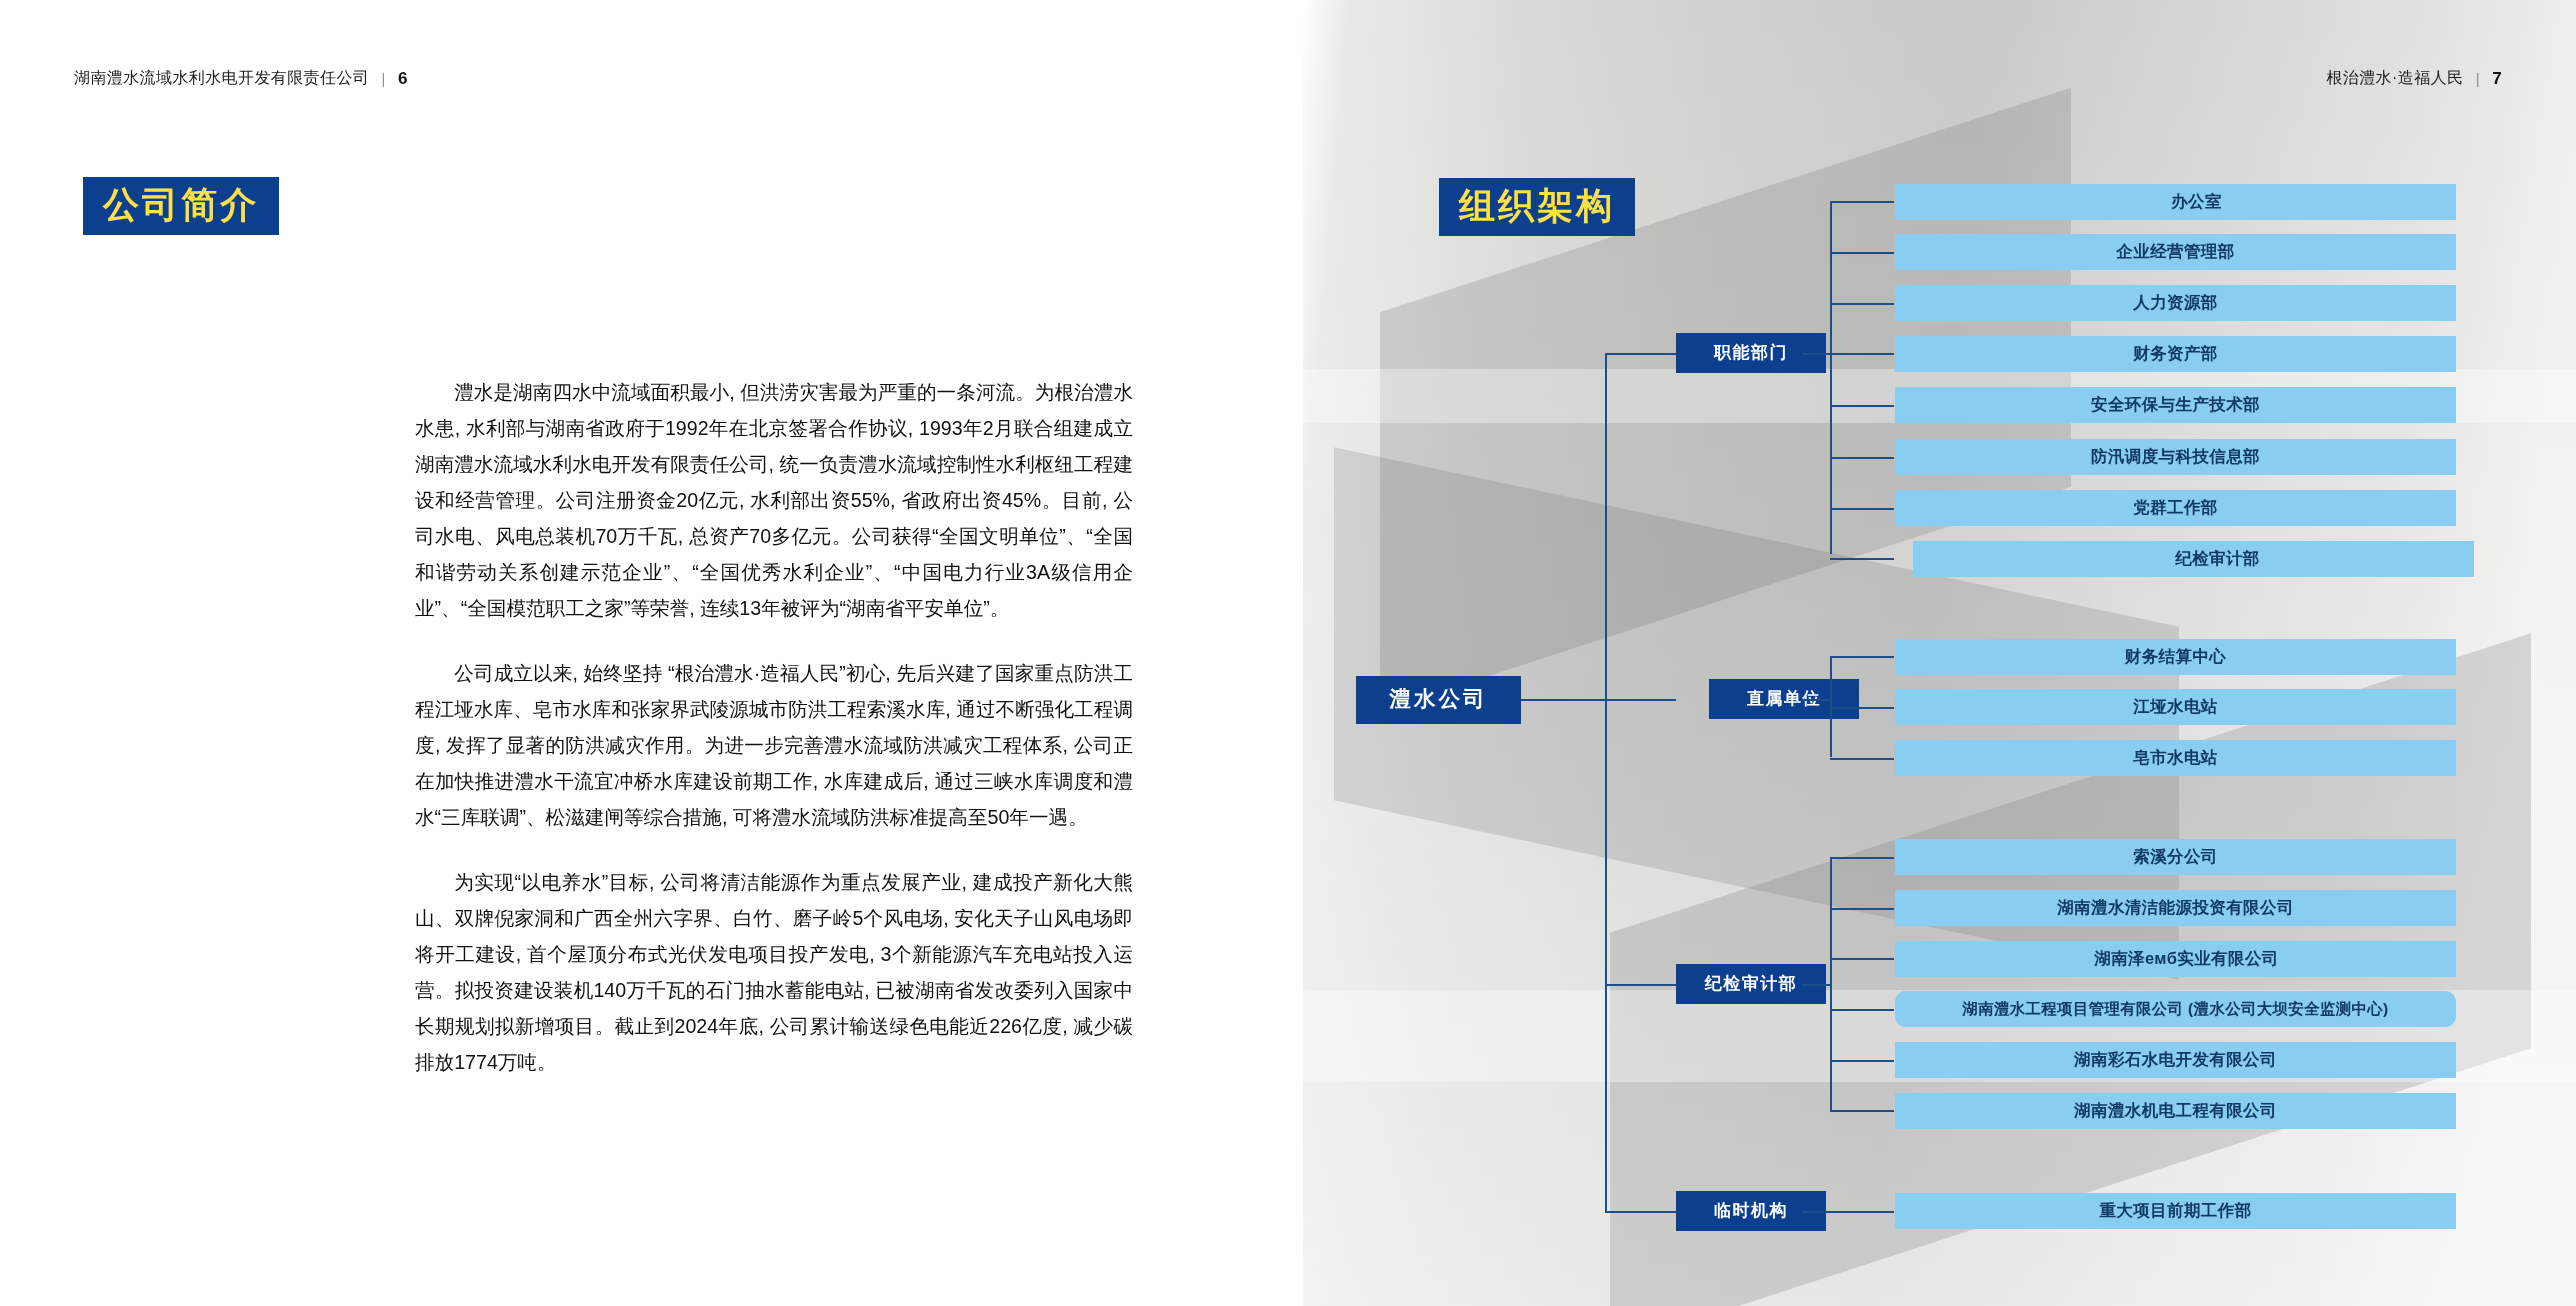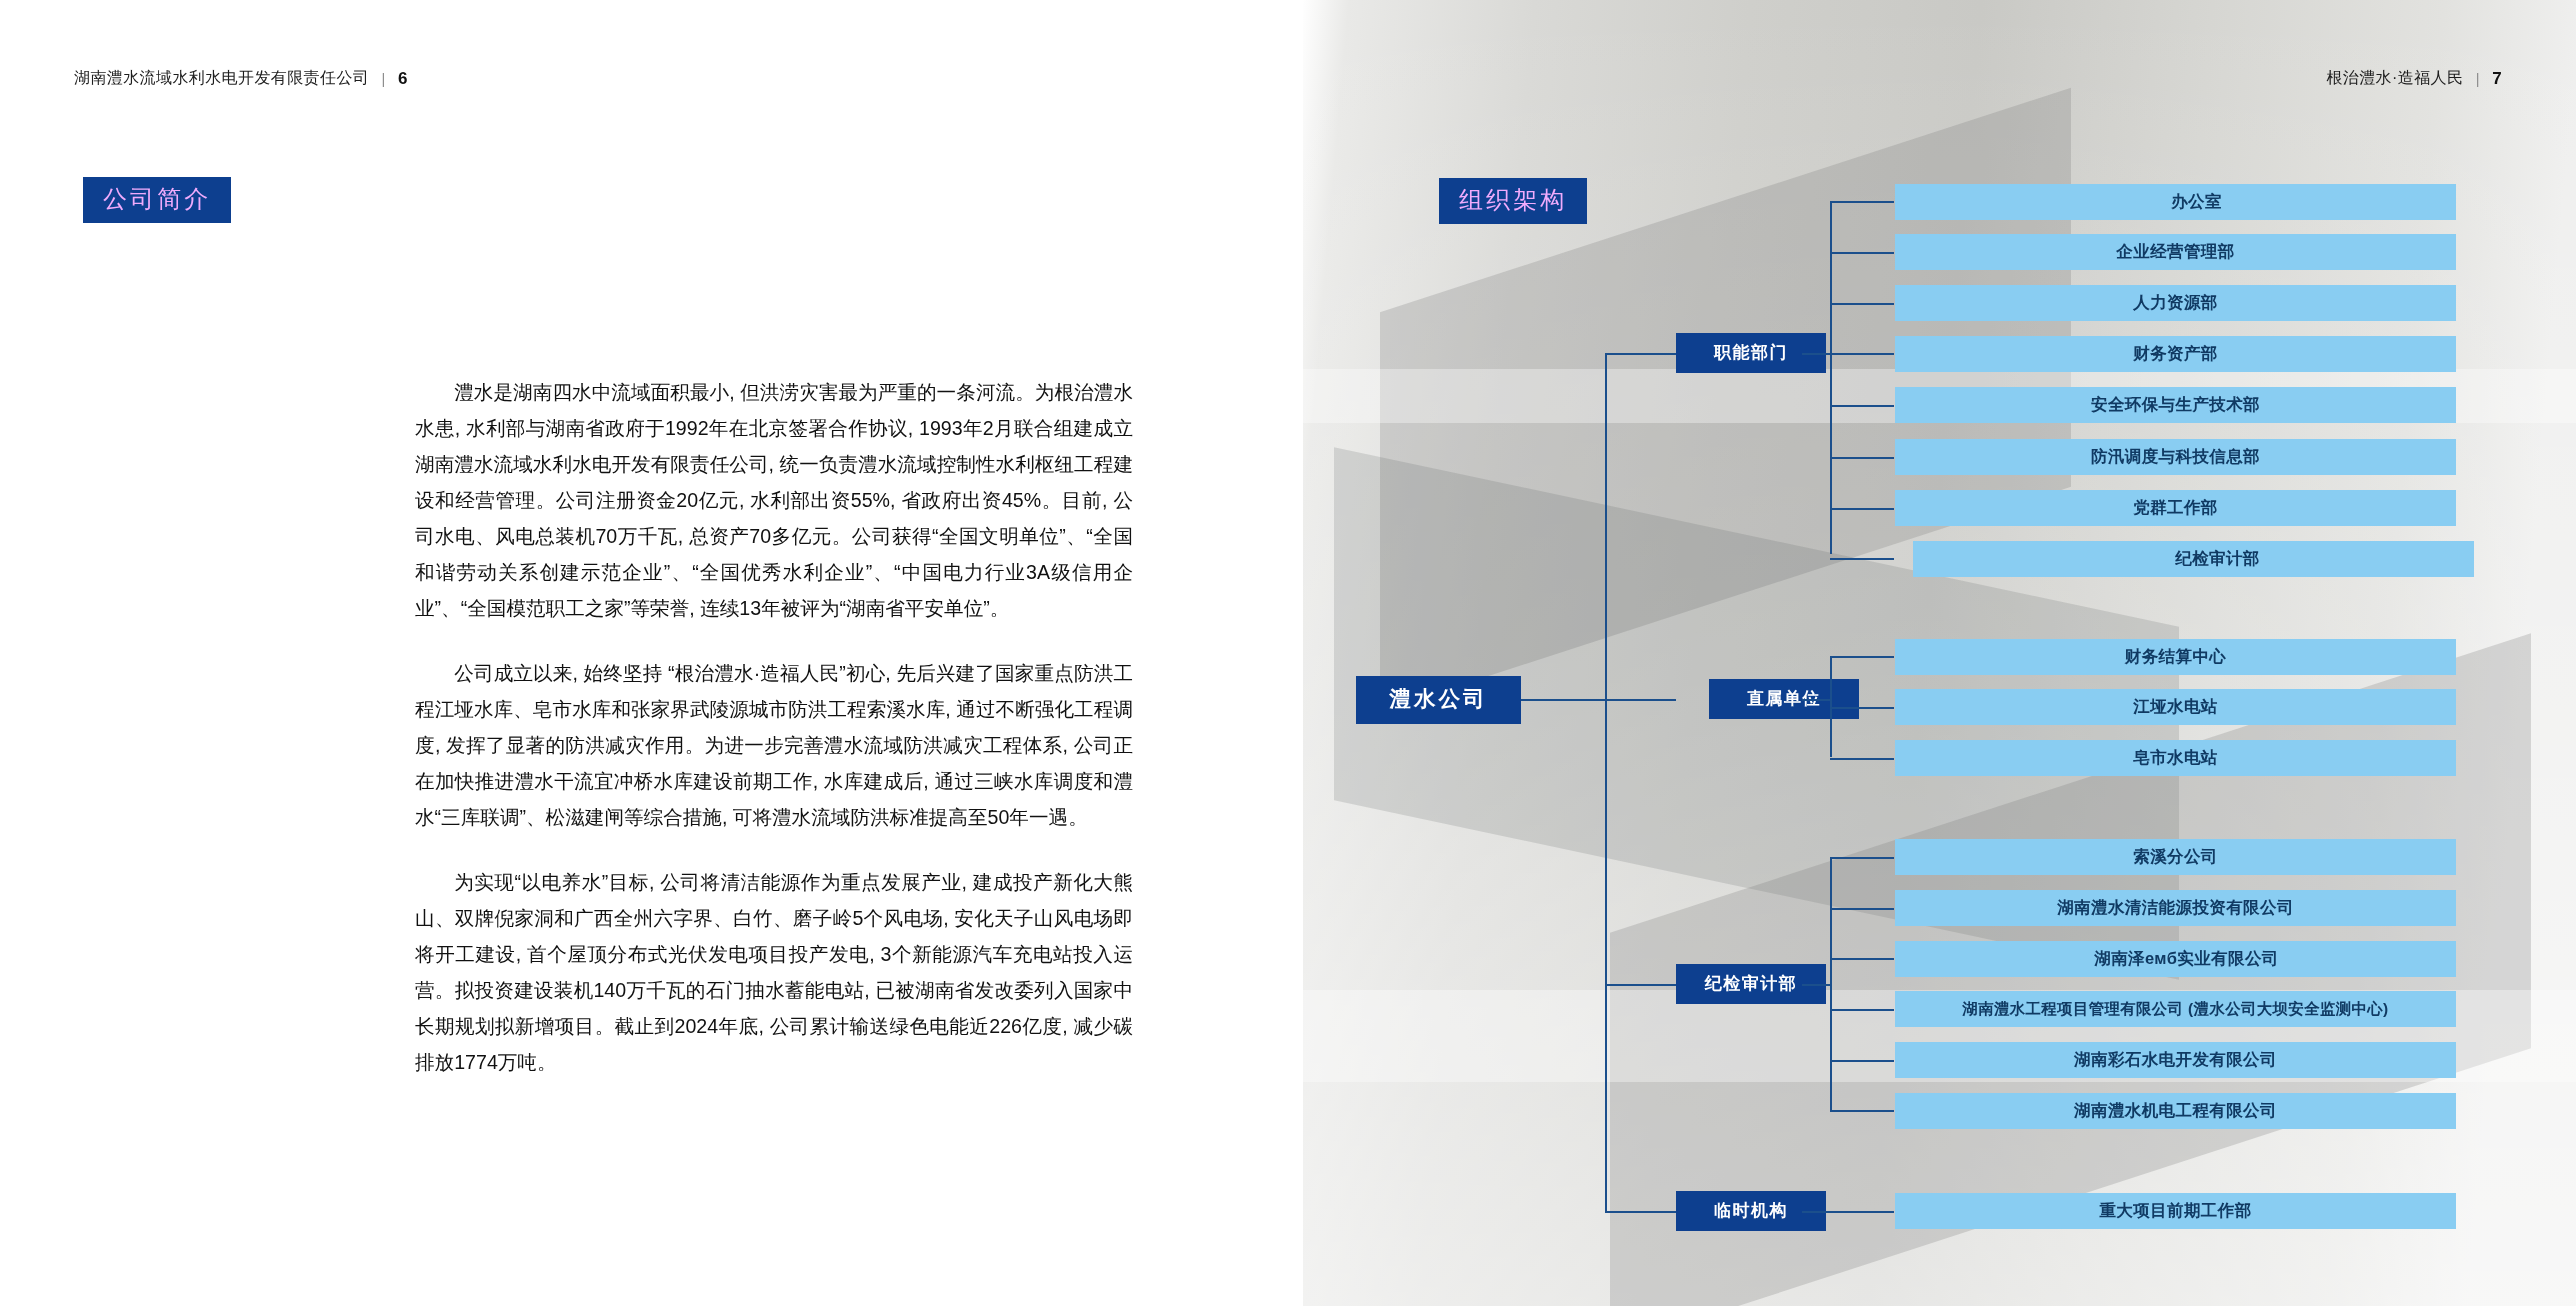--- a/index.html
+++ b/index.html
@@ -56,23 +56,23 @@
   .runhead .pageno {
     font-size: 17px;
     font-weight: bold;
     color: #111;
   }
 
   
   .title-tag {
     position: absolute;
     background: #0d3f8f;
-    color: #f0abfc;
-    font-size: 24px;
-    font-weight: normal;
+    color: #fde047;
+    font-size: 36px;
+    font-weight: bold;
     letter-spacing: 3.1px;
     padding: 10px 20px 12.3px 20px;
     line-height: 1;
     white-space: nowrap;
   }
   .title-left { left: 83px; top: 177px; }
 
   
   .body-copy {
     position: absolute;
@@ -287,21 +287,21 @@
       <div class="connector h-line" style="left:542px; top:857px; width:64px;"></div>
       <div class="node node-leaf" style="left:607px; top:839px; width:561px;">索溪分公司</div>
 
       <div class="connector h-line" style="left:542px; top:908px; width:64px;"></div>
       <div class="node node-leaf" style="left:607px; top:890px; width:561px;">湖南澧水清洁能源投资有限公司</div>
 
       <div class="connector h-line" style="left:542px; top:958px; width:64px;"></div>
       <div class="node node-leaf" style="left:607px; top:941px; width:561px;padding-left:22px;">湖南泽емб实业有限公司</div>
 
       <div class="connector h-line" style="left:542px; top:1009px; width:64px;"></div>
-      <div class="node node-leaf" style="left:607px; top:991px; width:561px; font-size:15.4px;">湖南澧水工程项目管理有限公司 (澧水公司大坝安全监测中心)</div>
+      <div class="node node-leaf" style="left:607px; top:991px; width:561px; font-size:15.4px;border-radius:11px;">湖南澧水工程项目管理有限公司 (澧水公司大坝安全监测中心)</div>
 
       <div class="connector h-line" style="left:542px; top:1060px; width:64px;"></div>
       <div class="node node-leaf" style="left:607px; top:1042px; width:561px;">湖南彩石水电开发有限公司</div>
 
       <div class="connector h-line" style="left:542px; top:1110px; width:64px;"></div>
       <div class="node node-leaf" style="left:607px; top:1093px; width:561px;">湖南澧水机电工程有限公司</div>
 
       <div class="connector h-line" style="left:317px; top:1211px; width:71px;"></div>
       <div class="node node-cat" style="left:388px; top:1191px;">临时机构</div>
       <div class="connector h-line" style="left:514px; top:1211px; width:92px;"></div>

